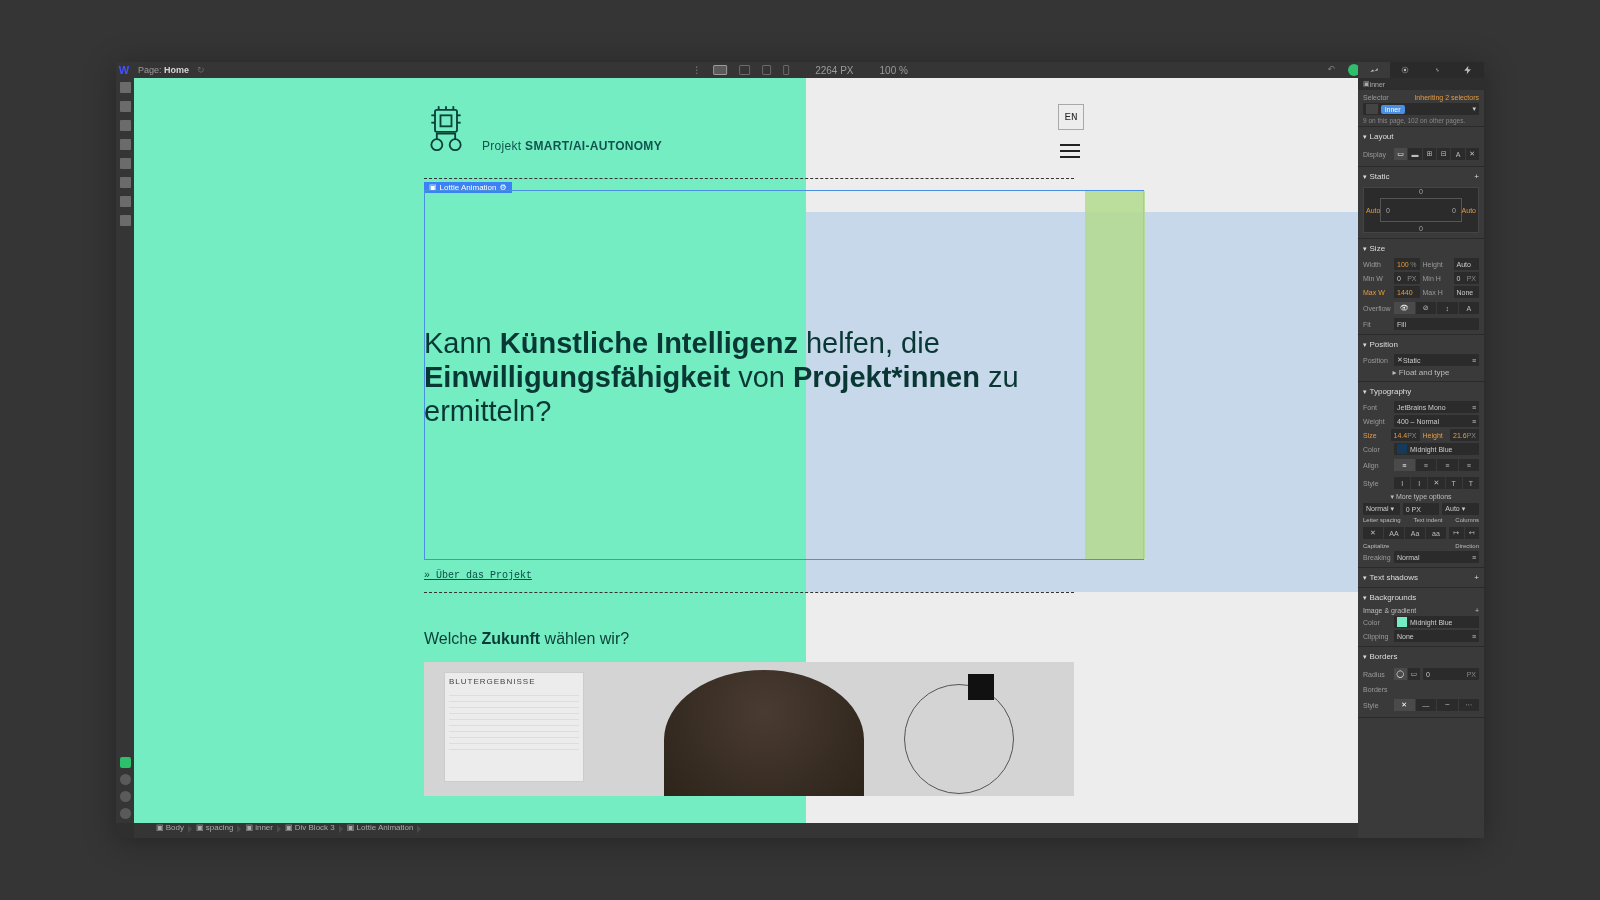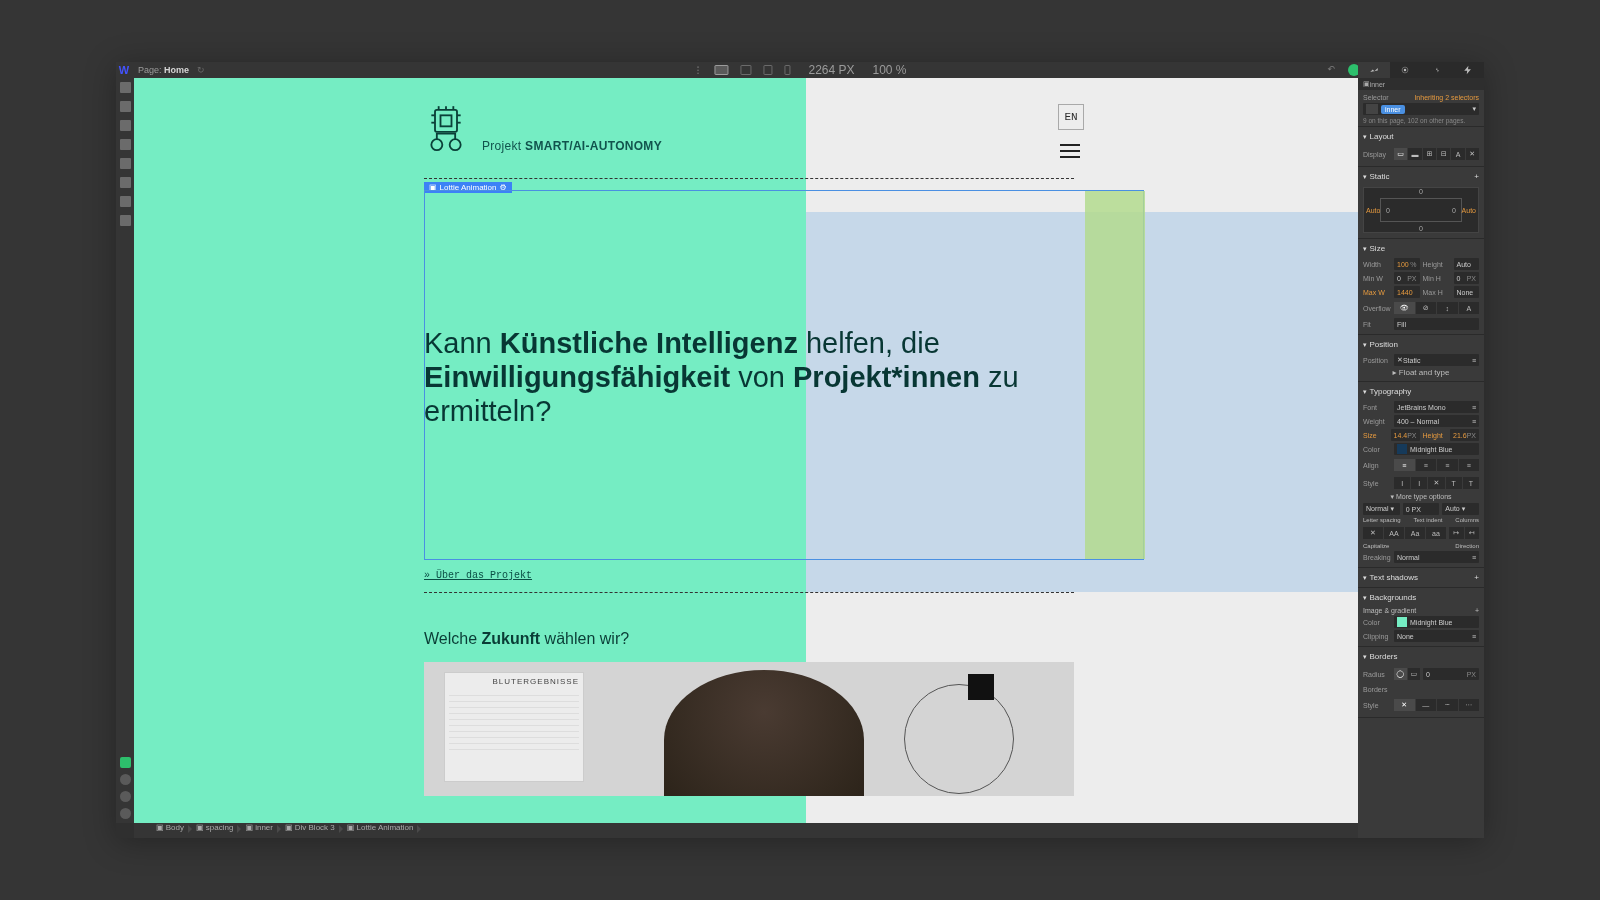--- a/index.html
+++ b/index.html
@@ -7,21 +7,21 @@
   .app{position:absolute;left:116px;top:62px;right:116px;bottom:62px;background:#2f2f2f;display:flex;flex-direction:column;box-shadow:0 4px 30px rgba(0,0,0,.3);}
   
   .topbar{height:16px;background:#353535;display:flex;align-items:center;position:relative;color:#9b9b9b;font-size:9px;}
   .topbar .w{width:16px;height:16px;display:flex;align-items:center;justify-content:center;color:#4353ff;font-weight:bold;font-size:11px;}
   .topbar .pg{margin-left:6px;}
   .topbar .pg b{color:#d5d5d5;}
   .topbar .reload{margin-left:8px;opacity:.5;}
   .topbar .bpts{position:absolute;left:50%;transform:translateX(-50%);display:flex;align-items:center;gap:12px;}
   .topbar .bpts .bp{width:14px;height:10px;border:1px solid #6b6b6b;border-radius:1px;}
   .topbar .bpts .bp.active{background:#5a5a5a;border-color:#9b9b9b;}
-  .topbar .dim{margin-left:6px;font-size:12px;}
+  .topbar .dim{margin-left:14px;font-size:10px;}
   .topbar .right{position:absolute;right:0;display:flex;align-items:center;gap:8px;padding-right:4px;}
   .topbar .right .dot{width:12px;height:12px;border-radius:50%;background:#2dbf6c;}
   .topbar .right .ic{width:12px;height:12px;opacity:.7;}
   .topbar .right .pub{font-size:8px;color:#ccc;}
   
   .leftrail{position:absolute;left:0;top:16px;bottom:15px;width:18px;background:#353535;display:flex;flex-direction:column;align-items:center;padding-top:4px;gap:8px;}
   .leftrail .ic{width:11px;height:11px;background:#6b6b6b;border-radius:1px;}
   .leftrail .bottom{margin-top:auto;display:flex;flex-direction:column;gap:6px;padding-bottom:4px;}
   .leftrail .bottom .dot{width:11px;height:11px;border-radius:50%;background:#5a5a5a;}
   .leftrail .bottom .chk{width:11px;height:11px;background:#2dbf6c;border-radius:2px;}
@@ -45,21 +45,21 @@
   .seltag .x{font-size:8px;}
   .heroframe{position:absolute;left:290px;top:112px;width:720px;height:370px;border:1px solid #4a90e2;}
   .greencol{position:absolute;right:-2px;top:0;bottom:0;width:60px;background:#b3da8e;opacity:.85;}
   .hero{position:absolute;left:290px;top:250px;width:640px;font-family:"Courier New",monospace;font-size:29px;line-height:1.1;color:#083734;}
   .hero b{font-weight:bold;}
   .projlink{position:absolute;left:290px;top:492px;font-family:"Courier New",monospace;font-size:10px;color:#0b4f45;text-decoration:underline;}
   .future{position:absolute;left:290px;top:552px;font-family:"Courier New",monospace;font-size:16px;color:#0a3d36;}
   .future b{font-weight:bold;}
   .video{position:absolute;left:290px;top:584px;width:650px;height:134px;background:#d4d4d4;overflow:hidden;}
   .video .card{position:absolute;left:20px;top:10px;width:140px;height:110px;background:#ececec;border:1px solid #ccc;font-size:6px;color:#555;padding:4px;}
-  .video .card .ttl{font-size:8px;color:#444;margin-bottom:4px;text-align:right;letter-spacing:1px;}
+  .video .card .ttl{font-size:8px;color:#444;margin-bottom:4px;text-align:left;letter-spacing:1px;}
   .video .face{position:absolute;left:240px;top:8px;width:200px;height:140px;border-radius:50% 50% 0 0;background:radial-gradient(circle at 50% 30%,#4a3b32,#2a2218);}
   .video .circle{position:absolute;right:60px;top:22px;width:110px;height:110px;border:1px solid #555;border-radius:50%;}
   .video .blk{position:absolute;right:80px;top:12px;width:26px;height:26px;background:#111;}
   
   .bcrumb{position:absolute;left:18px;bottom:0;right:126px;height:15px;background:#353535;display:flex;align-items:flex-start;font-size:8px;color:#aaa;padding-left:18px;}
   .bcrumb .seg{padding:0 8px 0 4px;position:relative;}
   .bcrumb .seg::after{content:"";position:absolute;right:0;top:2px;width:0;height:0;border-left:4px solid #4a4a4a;border-top:4px solid transparent;border-bottom:4px solid transparent;}
   
   .rpanel{position:absolute;right:0;top:16px;bottom:0;width:126px;background:#3a3a3a;color:#bdbdbd;font-size:8px;overflow:hidden;}
   .rtabs{position:absolute;right:0;top:0;height:16px;width:126px;background:#2a2a2a;display:flex;}

